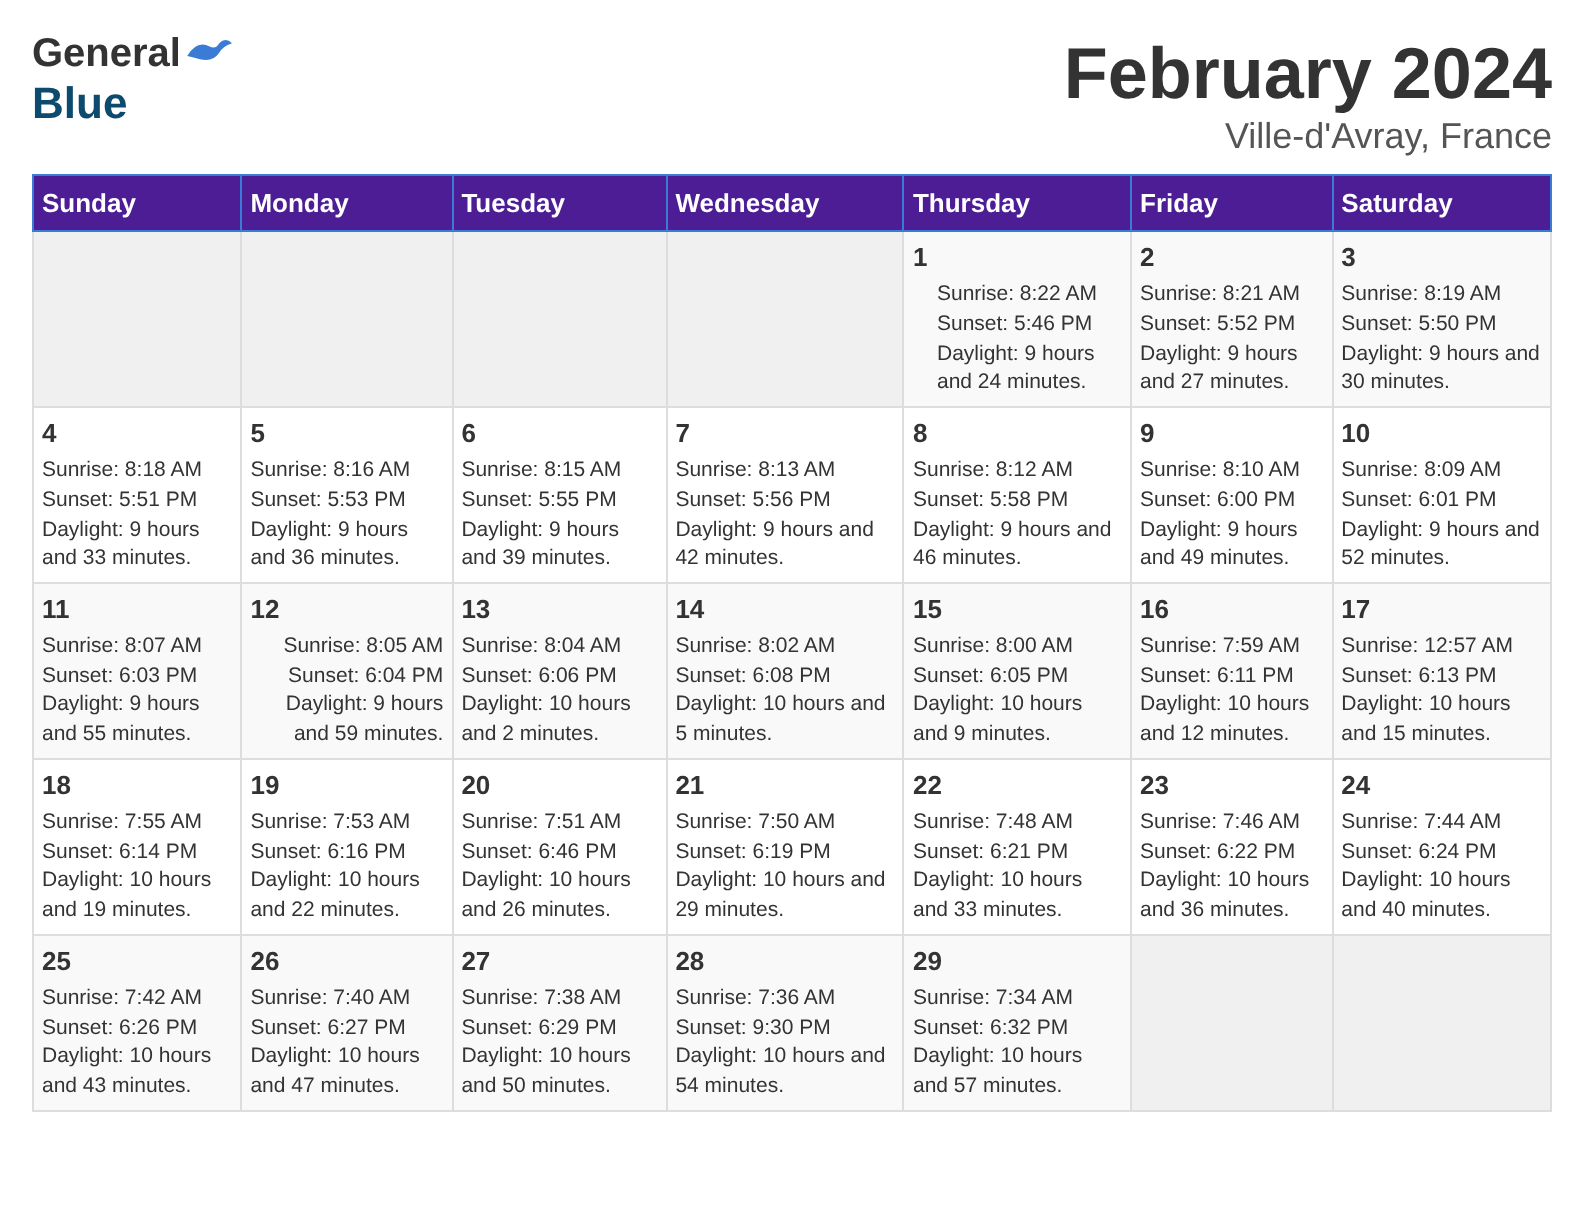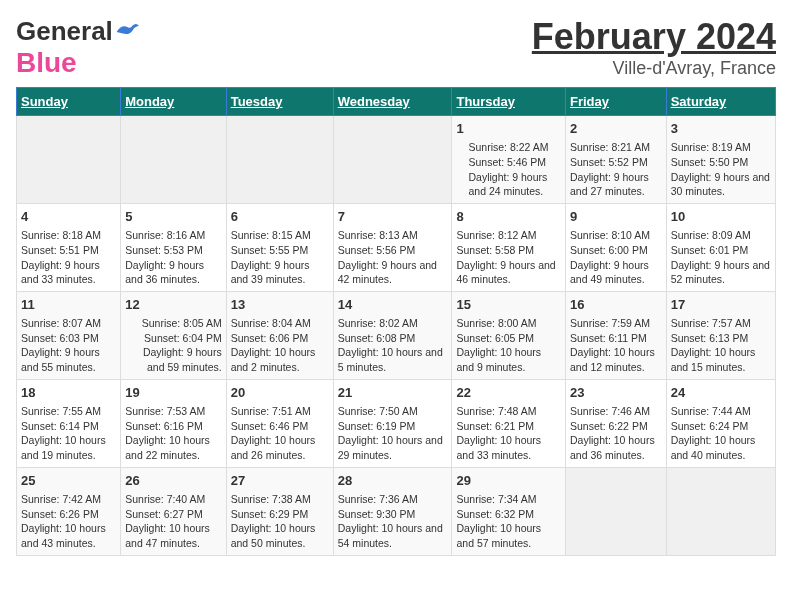--- a/index.html
+++ b/index.html
@@ -15,62 +15,60 @@
       justify-content: space-between;
       align-items: flex-start;
       margin-bottom: 8px;
     }
     .logo {
       display: flex;
       flex-direction: column;
       align-items: flex-start;
     }
     .logo-text-general {
-      font-size: 26px;
+      font-size: 20px;
       font-weight: bold;
       color: #333;
     }
     .logo-text-blue {
-      font-size: 28px;
-      font-weight: bold;
-      color: #ec4899;
+      font-size: 22px;
+      font-weight: bold;
+      color: #0c4a6e;
     }
     .logo-bird {
       width: 24px;
       height: 20px;
       display: inline-block;
       margin-left: 2px;
     }
     .logo-row {
       display: flex;
       align-items: center;
     }
     .title-area {
       text-align: right;
     }
     .title-area h1 {
       font-size: 36px;
       font-weight: bold;
       color: #333;
-      text-decoration: underline;
     }
     .title-area h2 {
       font-size: 18px;
       color: #555;
       font-weight: normal;
     }
     table {
       width: 100%;
       border-collapse: collapse;
       font-size: 11px;
     }
     thead tr {
-      background-color: #0f766e;
+      background-color: #4c1d95;
       color: #fff;
-      text-decoration: underline;
     }
     thead th {
       padding: 6px 4px;
       text-align: left;
       font-size: 13px;
       font-weight: bold;
       border: 1px solid #3a7bd5;
     }
     tbody tr {
       border-bottom: 1px solid #ccc;
@@ -235,21 +233,21 @@
 Daylight: 10 hours and 9 minutes.</div>
         </td>
         <td>
           <span class="day-number">16</span>
           <div class="cell-content" style="white-space: pre-line;">Sunrise: 7:59 AM
 Sunset: 6:11 PM
 Daylight: 10 hours and 12 minutes.</div>
         </td>
         <td>
           <span class="day-number">17</span>
-          <div class="cell-content" style="white-space: pre-line;">Sunrise: 7:57 AM
+          <div class="cell-content" style="white-space: pre-line;">Sunrise: 12:57 AM
 Sunset: 6:13 PM
 Daylight: 10 hours and 15 minutes.</div>
         </td>
       </tr>
       <tr>
         <td>
           <span class="day-number">18</span>
           <div class="cell-content" style="white-space: pre-line;">Sunrise: 7:55 AM
 Sunset: 6:14 PM
 Daylight: 10 hours and 19 minutes.</div>

